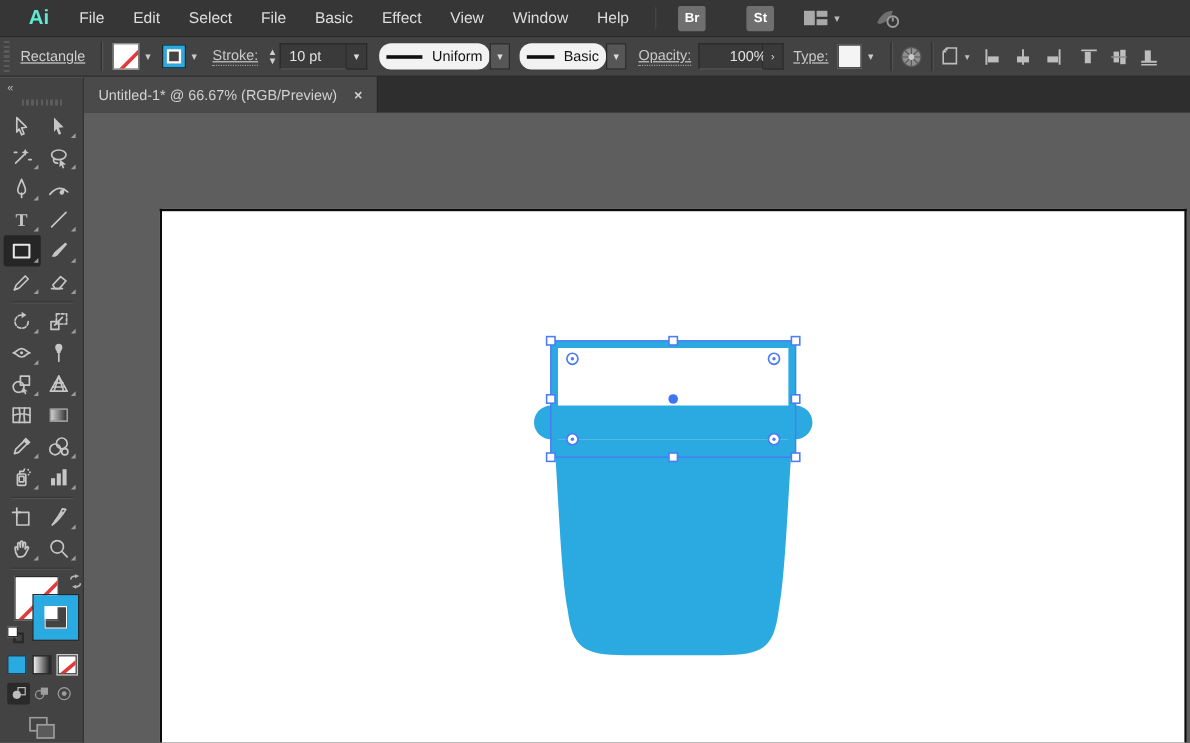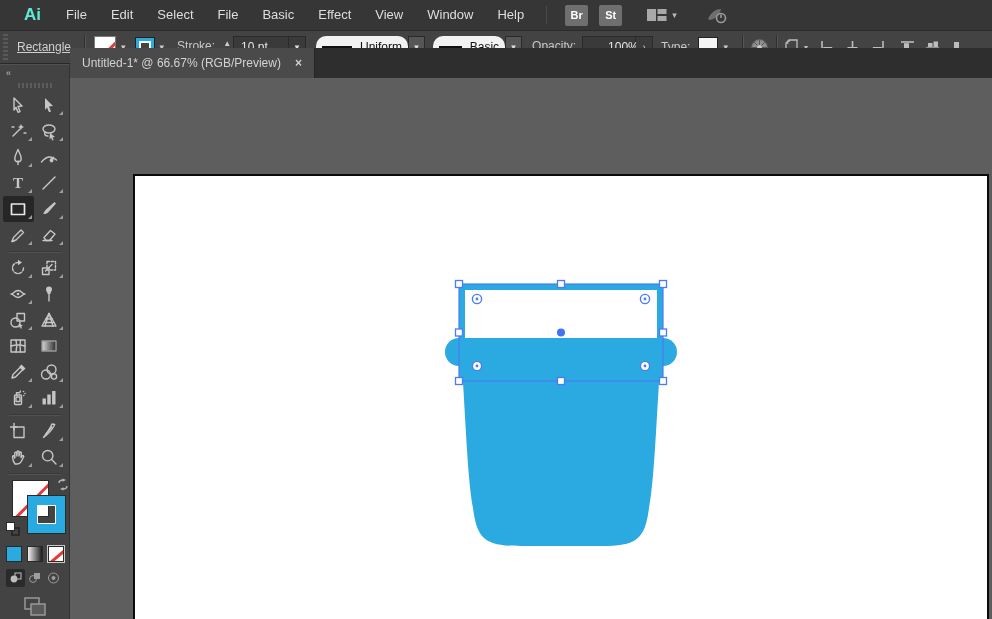--- a/index.html
+++ b/index.html
@@ -45,21 +45,21 @@
     height:22px; display:flex; align-items:center; color:#e3e3e3; }
   .white-drop { background:#f2f2f2; height:22px; display:flex; align-items:center;
     padding:0 6px; color:#111;border-radius:10px; }
   .wline { height:3px; background:#111; width:54px; margin-right:8px; }
   .chev-box { background:#565656; border:1px solid #2a2a2a; height:22px; width:17px;
     display:flex; align-items:center; justify-content:center; color:#ddd; font-size:9px; }
   .style-swatch { width:20px; height:20px; background:#f4f4f4; border:1px solid #222; }
   .align-ico { margin:0 5px; display:flex; align-items:center; }
 
   
-  #tabstrip { position:absolute; left:70px; top:48px; width:922px; height:30px;
+  #tabstrip { position:absolute; left:70px; top:64px; width:922px; height:30px;
     background:#2e2e2e; display:flex; }
   .doc-tab { background:#4a4a4a; height:30px; display:flex; align-items:center;
     padding:0 12px; color:#d2d2d2; font-size:12px; border-right:1px solid #262626; }
   .tab-close { margin-left:14px; color:#cfcfcf; font-size:12px; font-weight:bold; }
 
   
   #toolbar { position:absolute; left:0; top:64px; width:70px; height:555px;
     background:#434343; border-right:1px solid #333; border-top:1px solid #515151; }
   .tb-head { height:16px; display:flex; align-items:center; padding-left:6px;
     color:#bdbdbd; font-size:9px; letter-spacing:-1px; }
@@ -121,21 +121,21 @@
     <div class="menu-item">Edit</div>
     <div class="menu-item">Select</div>
     <div class="menu-item">File</div>
     <div class="menu-item">Basic</div>
     <div class="menu-item">Effect</div>
     <div class="menu-item">View</div>
     <div class="menu-item">Window</div>
     <div class="menu-item">Help</div>
     <div class="mb-sep"></div>
     <div class="sq-btn" style="margin-left:8px">Br</div>
-    <div class="sq-btn" style="margin-left:9px">St</div>
+    <div class="sq-btn" style="margin-left:32px">St</div>
     <div class="icon-btn" style="margin-left:22px">
       <svg width="22" height="16" viewBox="0 0 22 16">
           <rect class="f" x="1" y="2" width="9" height="12" fill="#a9a9a9"></rect>
           <rect x="11.5" y="2" width="9" height="5" fill="#a9a9a9"></rect>
           <rect x="11.5" y="9" width="9" height="5" fill="#a9a9a9"></rect>
         </svg>
       <span style="font-size:9px;margin-left:4px">▾</span>
     </div>
     <div class="icon-btn" style="margin-left:28px">
       <svg width="22" height="18" viewBox="0 0 22 18">

